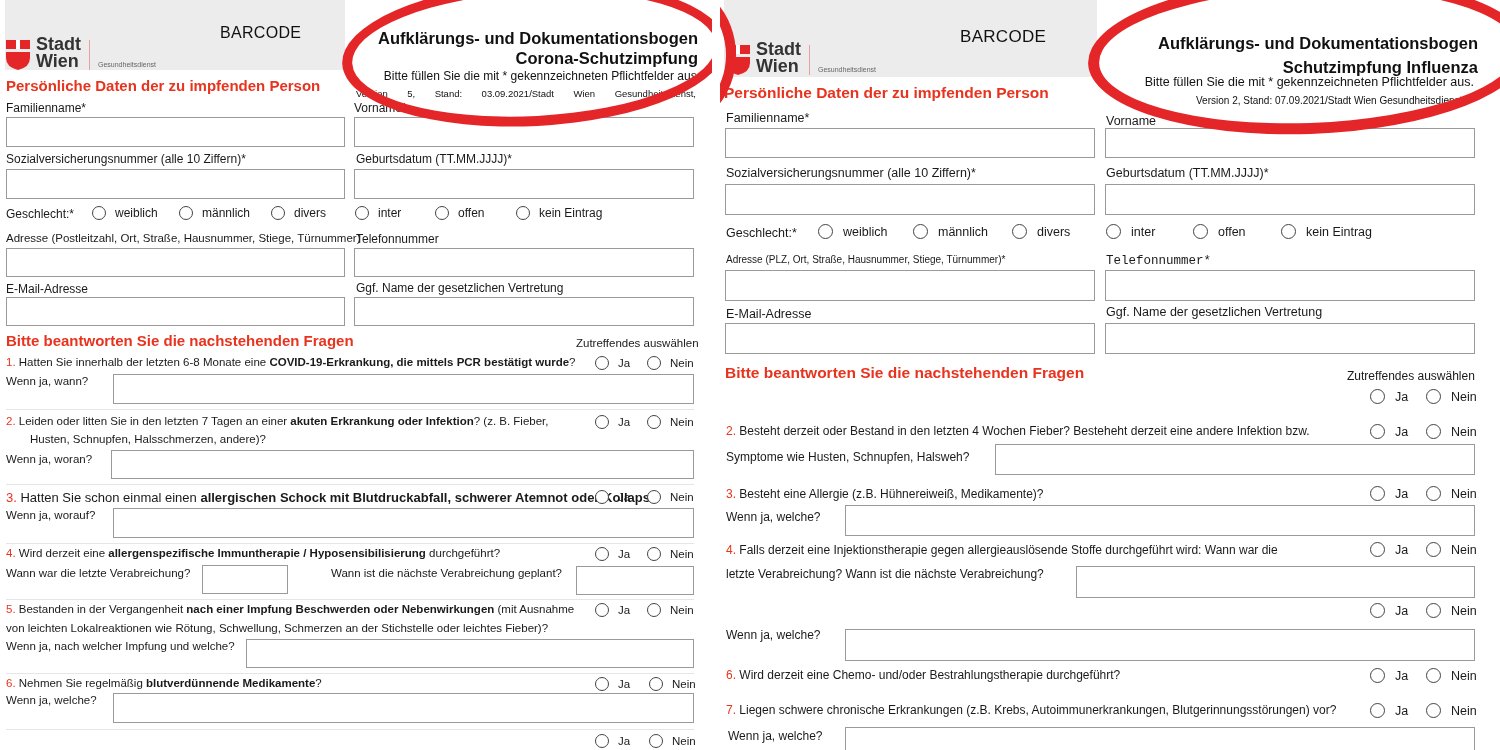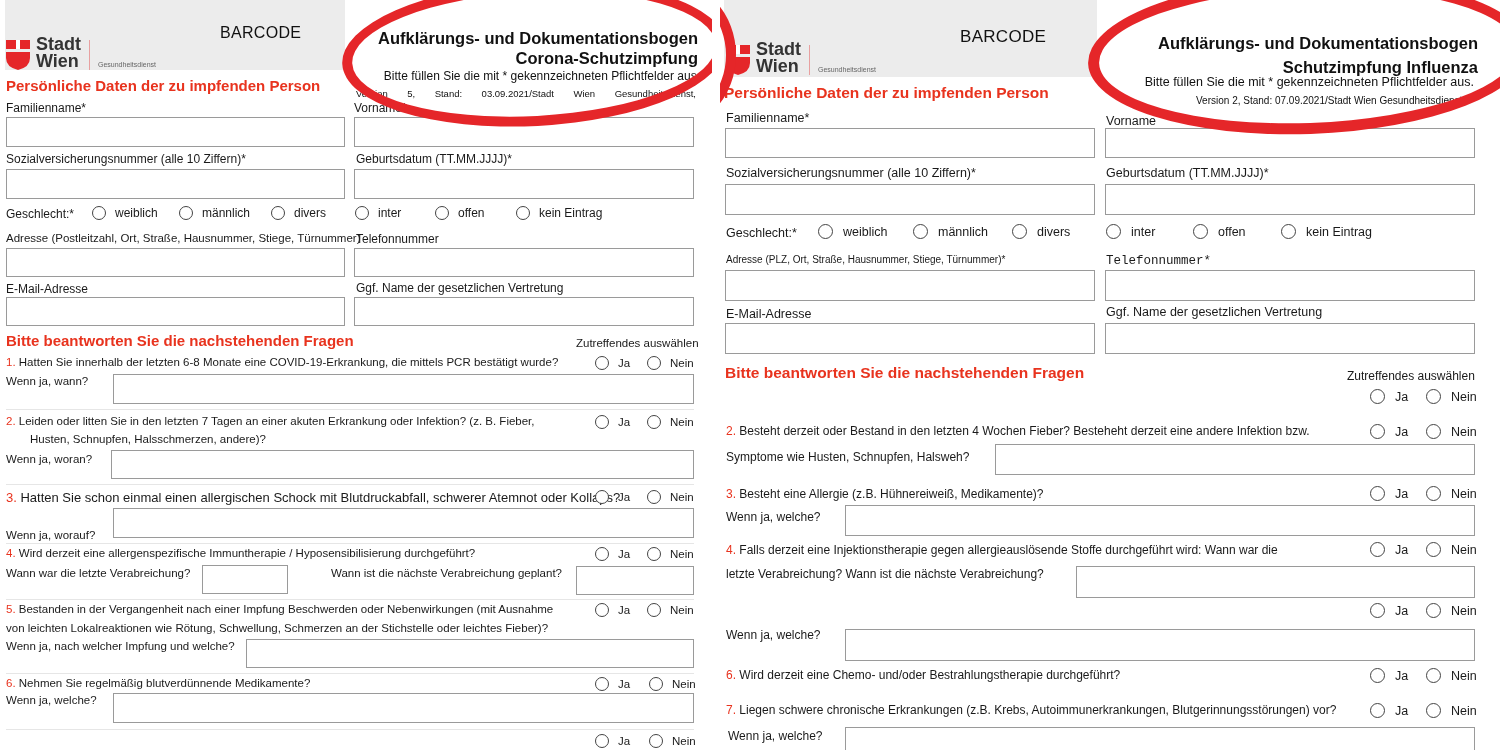--- a/index.html
+++ b/index.html
@@ -19,21 +19,21 @@
   .title { position:absolute; text-align:right; font-weight:bold; color:#111; }
   .subtitle { position:absolute; text-align:right; color:#111; }
   .version { position:absolute; color:#111; white-space:nowrap; }
   .section-h { position:absolute; color:#e8331e; font-weight:bold; white-space:nowrap; }
   .lbl { position:absolute; white-space:nowrap; color:#1a1a1a; }
   .field { position:absolute; border:1px solid #9a9a9a; background:#fff; box-sizing:border-box; }
   .radio-grp { position:absolute; display:flex; align-items:center; white-space:nowrap; }
   .radio { display:inline-block; border:1px solid #444; border-radius:50%; box-sizing:border-box; background:#fff; }
   .q { position:absolute; white-space:nowrap; }
   .q .num { color:#e8331e; }
-  .q b { font-weight:normal; }
+  .q b { font-weight:bold; }
   .sep-line { position:absolute; height:1px; background:#e6e6e6; }
   .hint { position:absolute; white-space:nowrap; }
   .ellipse { position:absolute; border:solid #e52629; border-radius:50%; box-sizing:border-box; pointer-events:none; }
 </style>
 </head>
 <body>
 
 <div class="panel left">
   <div class="gray-band" style="left:5px;top:0;width:340px;height:70px;"></div>
   <div class="barcode" style="left:220px;top:24px;">BARCODE</div>
@@ -146,21 +146,21 @@
 
   <div class="q" style="left:6px;top:490px;font-size:13px;"><span class="num">3.</span><span> Hatten Sie schon einmal einen </span><b>allergischen Schock mit Blutdruckabfall, schwerer Atemnot oder Kollaps</b><span>?</span></div>
   <div class="radio-grp" style="left:595px;top:490px;font-size:11.5px;">
       <span class="radio" style="width:14px;height:14px;margin-right:9px;"></span>
       <span>Ja</span>
     </div>
   <div class="radio-grp" style="left:647px;top:490px;font-size:11.5px;">
       <span class="radio" style="width:14px;height:14px;margin-right:9px;"></span>
       <span>Nein</span>
     </div>
-  <div class="lbl" style="left:6px;top:509px;font-size:11.5px;margin-top:20px;">Wenn ja, worauf?</div>
+  <div class="lbl" style="left:6px;top:509px;font-size:11.5px;">Wenn ja, worauf?</div>
   <div class="field" style="left:113px;top:508px;width:581px;height:30px;"></div>
   <div class="sep-line" style="left:6px;top:543px;width:688px;"></div>
 
   <div class="q" style="left:6px;top:547px;font-size:11.5px;"><span class="num">4.</span><span> Wird derzeit eine </span><b>allergenspezifische Immuntherapie / Hyposensibilisierung</b><span> durchgeführt?</span></div>
   <div class="radio-grp" style="left:595px;top:547px;font-size:11.5px;">
       <span class="radio" style="width:14px;height:14px;margin-right:9px;"></span>
       <span>Ja</span>
     </div>
   <div class="radio-grp" style="left:647px;top:547px;font-size:11.5px;">
       <span class="radio" style="width:14px;height:14px;margin-right:9px;"></span>

